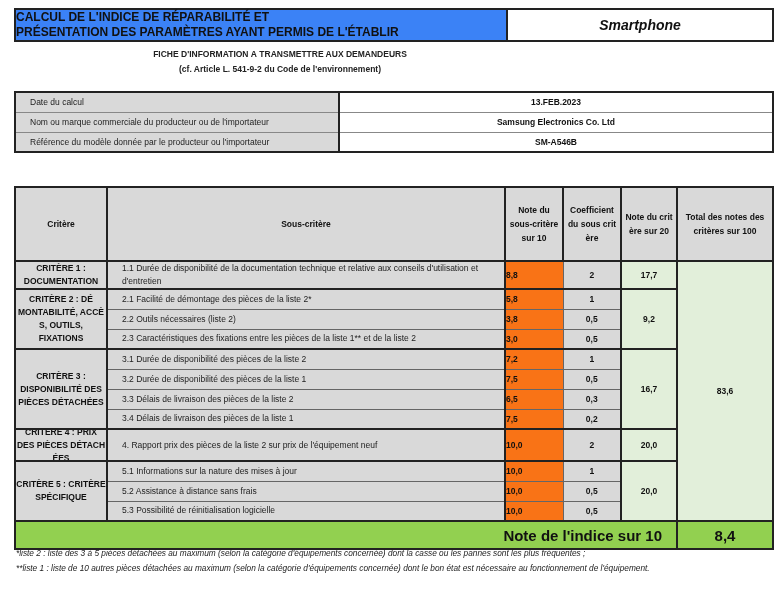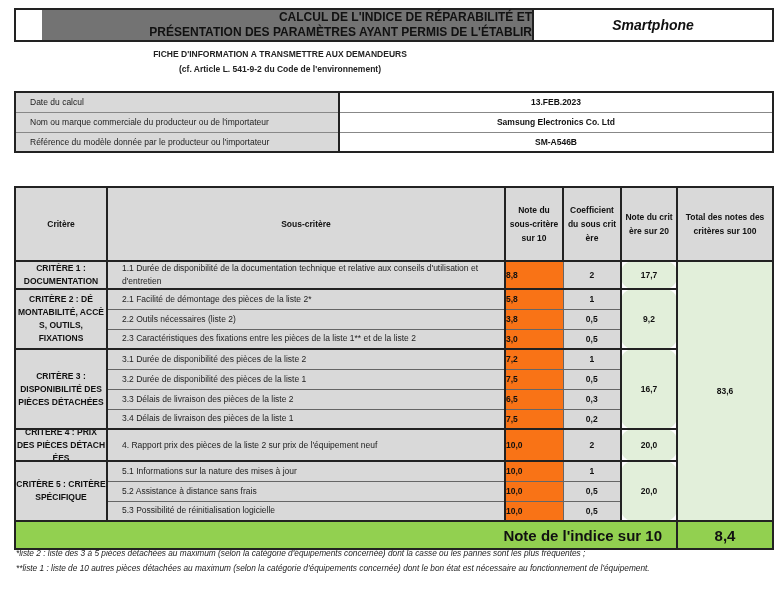--- a/index.html
+++ b/index.html
@@ -1,40 +1,40 @@
 <!DOCTYPE html>
 <html><head>
 <meta charset="utf-8">
 <style>
   * { box-sizing: border-box; margin: 0; padding: 0; }
   html, body { width: 780px; height: 589px; background: #ffffff; overflow: hidden; }
   body { font-family: "Liberation Sans", "DejaVu Sans", sans-serif; color: #111; position: relative; }
 
   .title-table { position: absolute; left: 14px; top: 8px; width: 760px; height: 34px; border: 2px solid #222; display: flex; }
-  .title-left { width: 492px; background: #737373; border-right: 2px solid #222; display: flex; flex-direction: column; justify-content: center; align-items: flex-end; font-weight: bold; font-size: 12px; line-height: 15px; margin-left: 26px; }
+  .title-left { width: 492px; background: #3b82f6; border-right: 2px solid #222; display: flex; flex-direction: column; justify-content: center; align-items: flex-start; font-weight: bold; font-size: 12px; line-height: 15px; }
   .title-right { flex: 1; display: flex; align-items: center; justify-content: center; font-style: italic; font-size: 14px; font-weight: bold; }
 
   .subtitle { position: absolute; left: 130px; width: 300px; text-align: center; font-size: 8.5px; font-weight: bold; color: #222; }
   .sub1 { top: 51px; overflow: hidden; height: 9px; line-height: 6px; }
   .sub2 { top: 64px; }
 
   .info-table { position: absolute; left: 14px; top: 91px; width: 760px; border: 2px solid #222; border-collapse: collapse; }
   .info-table td { height: 20px; font-size: 8.5px; border-bottom: 1px solid #888; }
   .info-table tr:last-child td { border-bottom: none; }
   .info-label { width: 324px; background: #d9d9d9; padding-left: 14px; border-right: 2px solid #222; color: #222; }
   .info-value { text-align: center; font-weight: bold; }
 
   .main-table { position: absolute; left: 14px; top: 186px; width: 760px; border: 2px solid #222; border-collapse: collapse; table-layout: fixed; }
   .main-table td, .main-table th { font-size: 8.5px; border: 1px solid #666; }
   .main-table th { background: #d9d9d9; font-weight: bold; text-align: center; height: 70px; line-height: 14px; border-right: 2px solid #222; border-bottom: 2px solid #222; }
   .c-crit { width: 92px; background: #d9d9d9; font-weight: bold; text-align: center; line-height: 13px; border-right: 2px solid #222 !important; border-bottom: 2px solid #222 !important; overflow: hidden; }
   .c-sub { width: 398px; background: #d9d9d9; padding-left: 14px; line-height: 13px; color: #222; border-right: 2px solid #222 !important; }
   .c-note { width: 58px; background: #f97316; font-weight: bold; text-align: left; }
   .c-coef { width: 58px; background: #d9d9d9; font-weight: bold; text-align: center; border-right: 2px solid #222 !important; }
-  .c-crit20 { width: 56px; background: #e2efda; font-weight: bold; text-align: center; border-right: 2px solid #222 !important; border-bottom: 2px solid #222 !important; border-radius: 12px; }
+  .c-crit20 { width: 56px; background: #e2efda; font-weight: bold; text-align: center; border-right: 2px solid #222 !important; border-bottom: 2px solid #222 !important; }
   .c-total { background: #e2efda; font-weight: bold; text-align: center; }
   .row-h { height: 20px; }
   .grp-end td { border-bottom: 2px solid #222; }
   .final td { background: #92d050; border-top: 2px solid #222; height: 28px; font-weight: bold; font-size: 15px; }
   .final .final-label { text-align: right; padding-right: 14px; border-right: 2px solid #222; }
   .final .final-value { text-align: center; }
 
   .footnote { position: absolute; left: 16px; font-style: italic; font-size: 8.3px; color: #222; }
   .fn1 { top: 548px; }
   .fn2 { top: 563px; }

